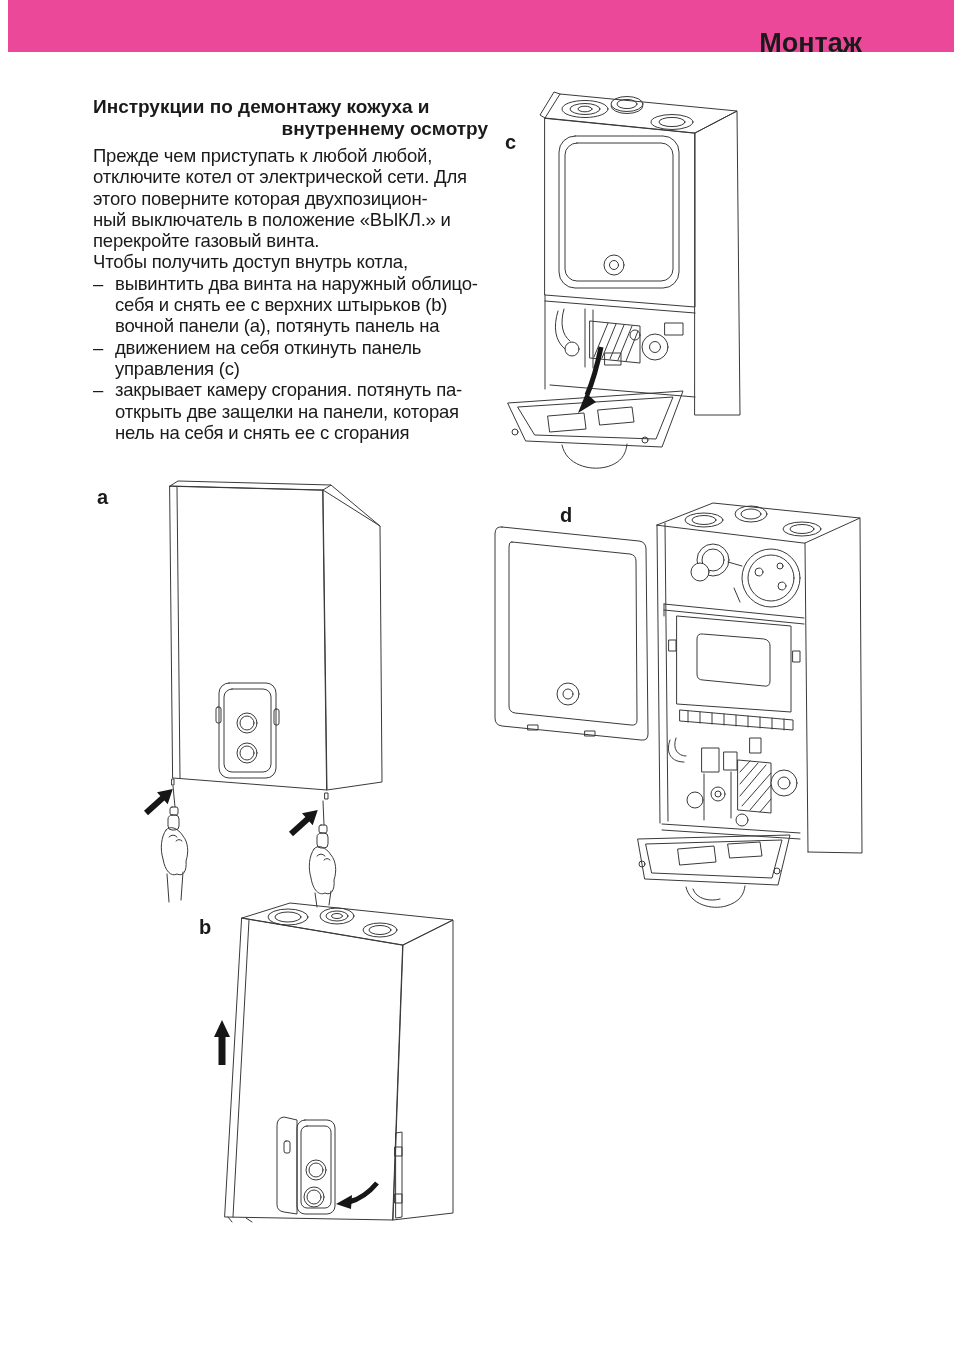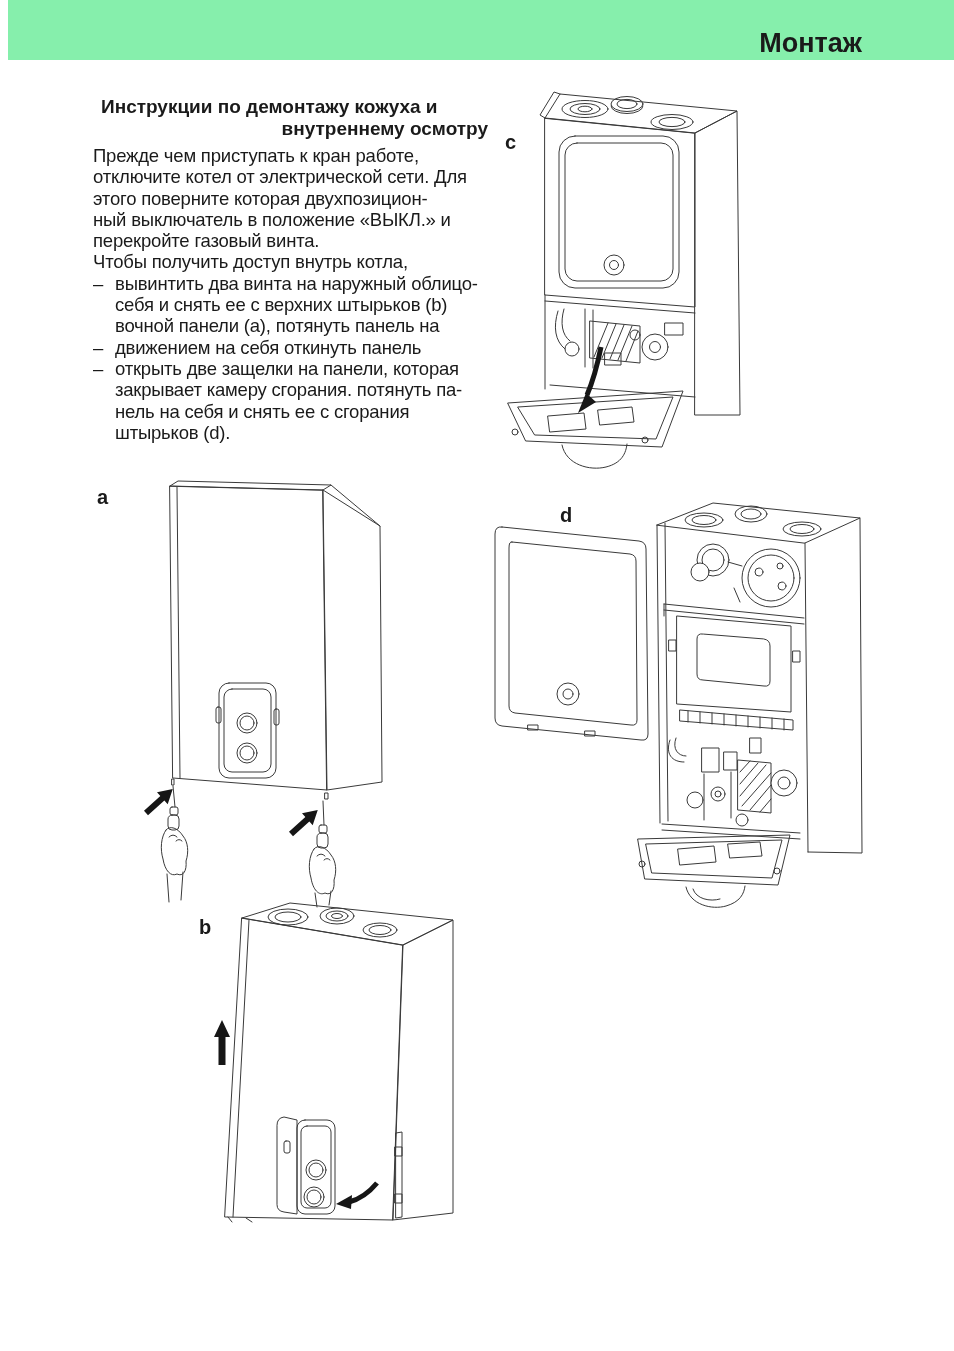--- a/index.html
+++ b/index.html
@@ -1,23 +1,23 @@
 <!DOCTYPE html>
 <html><head>
 <meta charset="utf-8">
 <style>
   html,body{margin:0;padding:0;}
   body{
     width:954px;height:1351px;position:relative;background:#ffffff;
     font-family:"Liberation Sans",sans-serif;color:#1a1a1a;overflow:hidden;
   }
-  .header{position:absolute;left:8px;top:0;width:946px;height:60px;background:#86efac;}
+  .header{position:absolute;left:8px;top:0;width:946px;height:52px;background:#ec4899;}
   .page-title{position:absolute;right:92px;top:30px;font-size:27px;font-weight:bold;line-height:27px;}
   .textcol{position:absolute;left:93px;top:96px;width:395px;}
-  .h-line{font-size:19px;font-weight:bold;line-height:22px;white-space:nowrap;margin-left:8px;}
+  .h-line{font-size:19px;font-weight:bold;line-height:22px;white-space:nowrap;}
   .h-line.indent{margin-left:34px;text-align:right;}
   .bodytext{margin-top:5px;font-size:18.5px;line-height:21.3px;letter-spacing:-0.2px;}
   .ln{white-space:nowrap;}
   .bullet{display:flex;}
   .dash{width:22px;flex:none;}
   .fig{position:absolute;}
   .fig svg{display:block;}
   .figlabel{position:absolute;font-size:20px;font-weight:bold;line-height:20px;}
   .sk{stroke:#3a3a3a;fill:none;stroke-width:1;stroke-linejoin:round;stroke-linecap:round;}
 </style>
@@ -25,48 +25,48 @@
 <body>
 
 <div class="header">
   <span class="page-title">Монтаж</span>
 </div>
 
 <div class="textcol">
   <div class="h-line">Инструкции по демонтажу кожуха и</div>
   <div class="h-line indent">внутреннему осмотру</div>
   <div class="bodytext">
-    <div class="ln">Прежде чем приступать к кран работе,</div>
+    <div class="ln">Прежде чем приступать к любой любой,</div>
     <div class="ln">отключите котел от электрической сети. Для</div>
     <div class="ln">этого поверните которая двухпозицион-</div>
     <div class="ln">ный выключатель в положение «ВЫКЛ.» и</div>
     <div class="ln">перекройте газовый винта.</div>
     <div class="ln">Чтобы получить доступ внутрь котла,</div>
 
     <div class="bullet">
       <span class="dash">–</span>
       <div>
         <div class="ln">вывинтить два винта на наружный облицо-</div>
         <div class="ln">себя и снять ее с верхних штырьков (b)</div>
         <div class="ln">вочной панели (a), потянуть панель на</div>
       </div>
     </div>
     <div class="bullet">
       <span class="dash">–</span>
       <div>
         <div class="ln">движением на себя откинуть панель</div>
+        <div class="ln">управления (c)</div>
       </div>
     </div>
     <div class="bullet">
       <span class="dash">–</span>
       <div>
+        <div class="ln">закрывает камеру сгорания. потянуть па-</div>
         <div class="ln">открыть две защелки на панели, которая</div>
-        <div class="ln">закрывает камеру сгорания. потянуть па-</div>
         <div class="ln">нель на себя и снять ее с сгорания</div>
-        <div class="ln">штырьков (d).</div>
       </div>
     </div>
   </div>
 </div>
 
 <div class="figlabel" style="left:97px;top:487px;">a</div>
 <div class="figlabel" style="left:199px;top:917px;">b</div>
 <div class="figlabel" style="left:505px;top:132px;">c</div>
 <div class="figlabel" style="left:560px;top:505px;">d</div>
 

